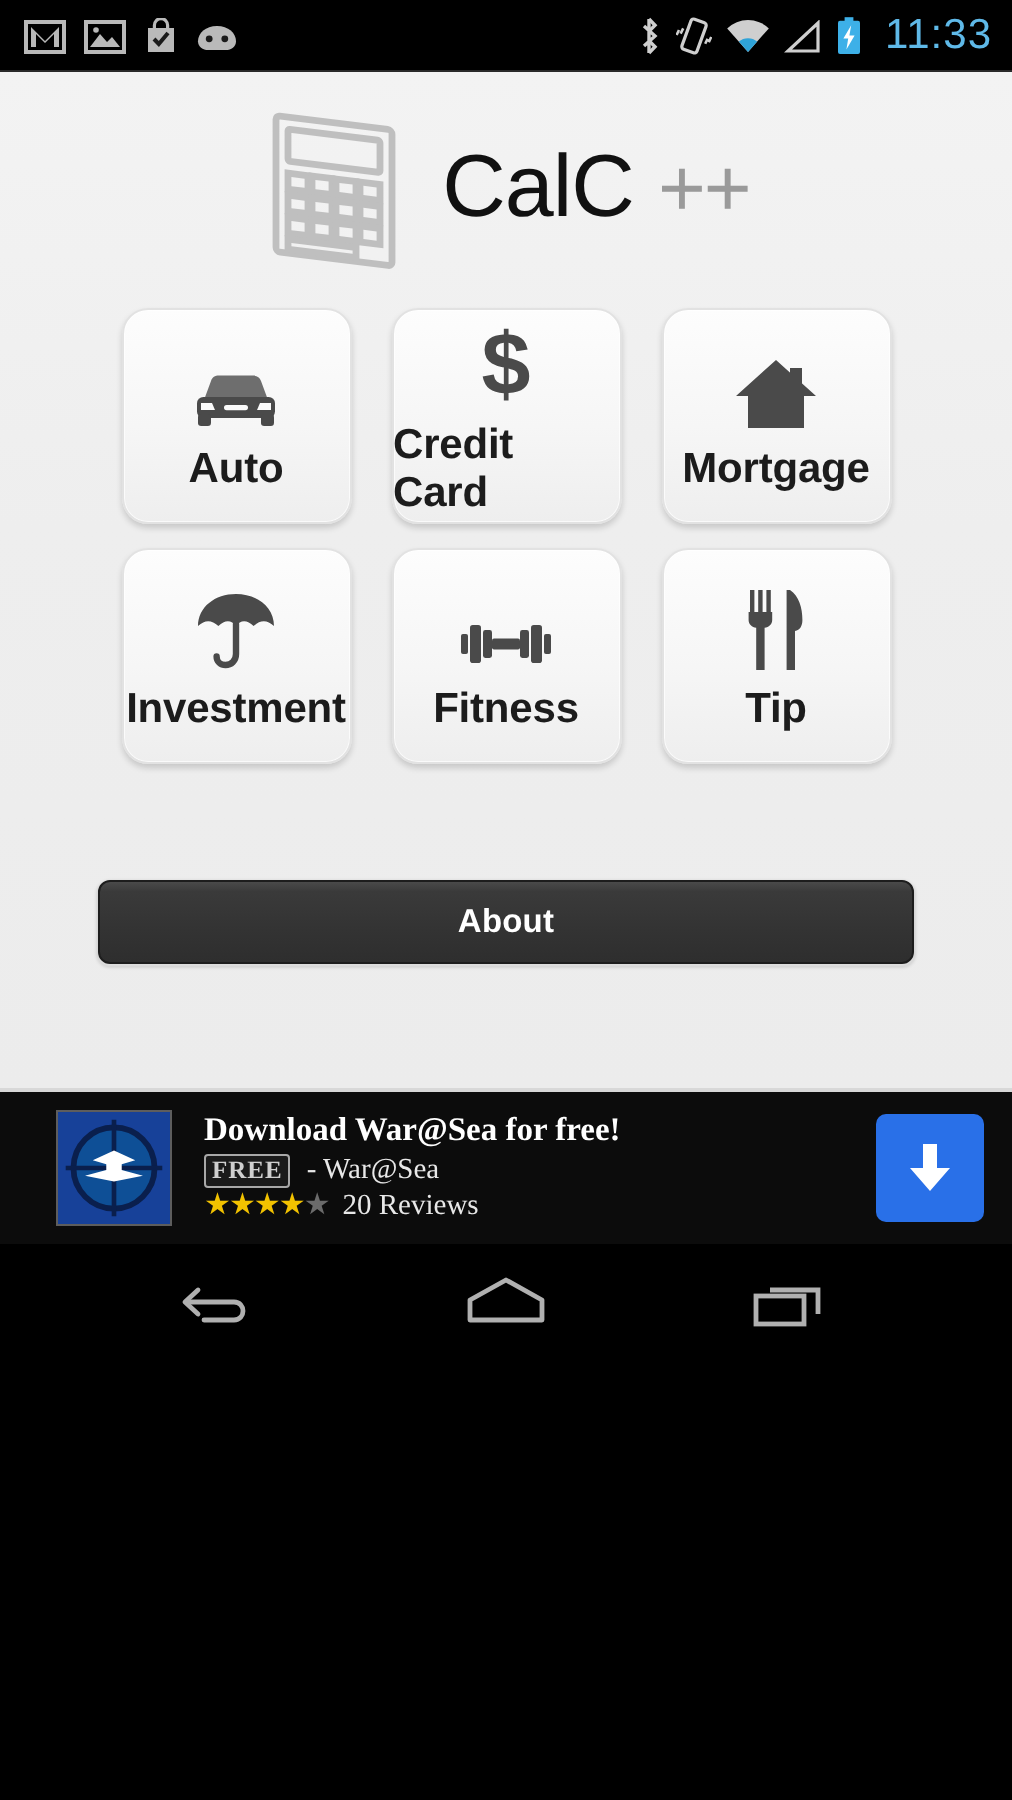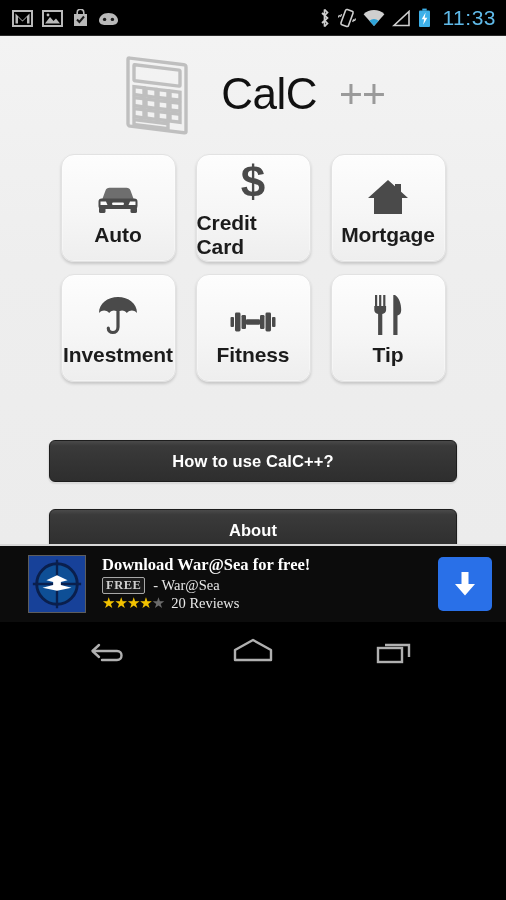--- a/index.html
+++ b/index.html
@@ -60,21 +60,21 @@
     overflow: hidden;
   }
 
   
   .logo-wrap {
     display: flex;
     align-items: center;
     justify-content: center;
     height: 110px;
     padding-top: 6px;
-    gap: 22px;
+    gap: 12px;
   }
   .calc-glyph { width: 78px; height: 82px; display:block; }
   .logo-text {
     font-size: 44px;
     font-weight: 400;
     color: #111;
     letter-spacing: -0.5px;
     line-height: 1;
   }
   .logo-plus {
@@ -377,21 +377,20 @@
             <path d="M1.3 12 L13.1 12 L13.1 16 C13.1 18.2 11.4 19.6 9.3 19.9 L9.3 41 L5.1 41 L5.1 19.9 C3 19.6 1.3 18.2 1.3 16 Z" fill="#4a4a4a"></path>
             <path d="M22 1 C26.5 4 28.2 10 28.2 16 C28.2 19 27 21 24.5 21.5 L24.5 41 L20.3 41 L20.3 1 Z" fill="#4a4a4a"></path>
           </svg>
         </div>
         <div class="tile-label">Tip</div>
       </div>
 
     </div>
 
     <div class="dark-buttons">
-      <button class="dark-btn">How to use CalC++?</button>
       <button class="dark-btn">About</button>
     </div>
 
   </div>
 
   <div class="ad-banner">
     <div class="ad-icon">
       <svg width="100%" height="100%" viewBox="0 0 58 58">
         <rect width="58" height="58" fill="#1b49a8"></rect>
         <rect width="58" height="58" fill="#12337d" opacity="0.35"></rect>

